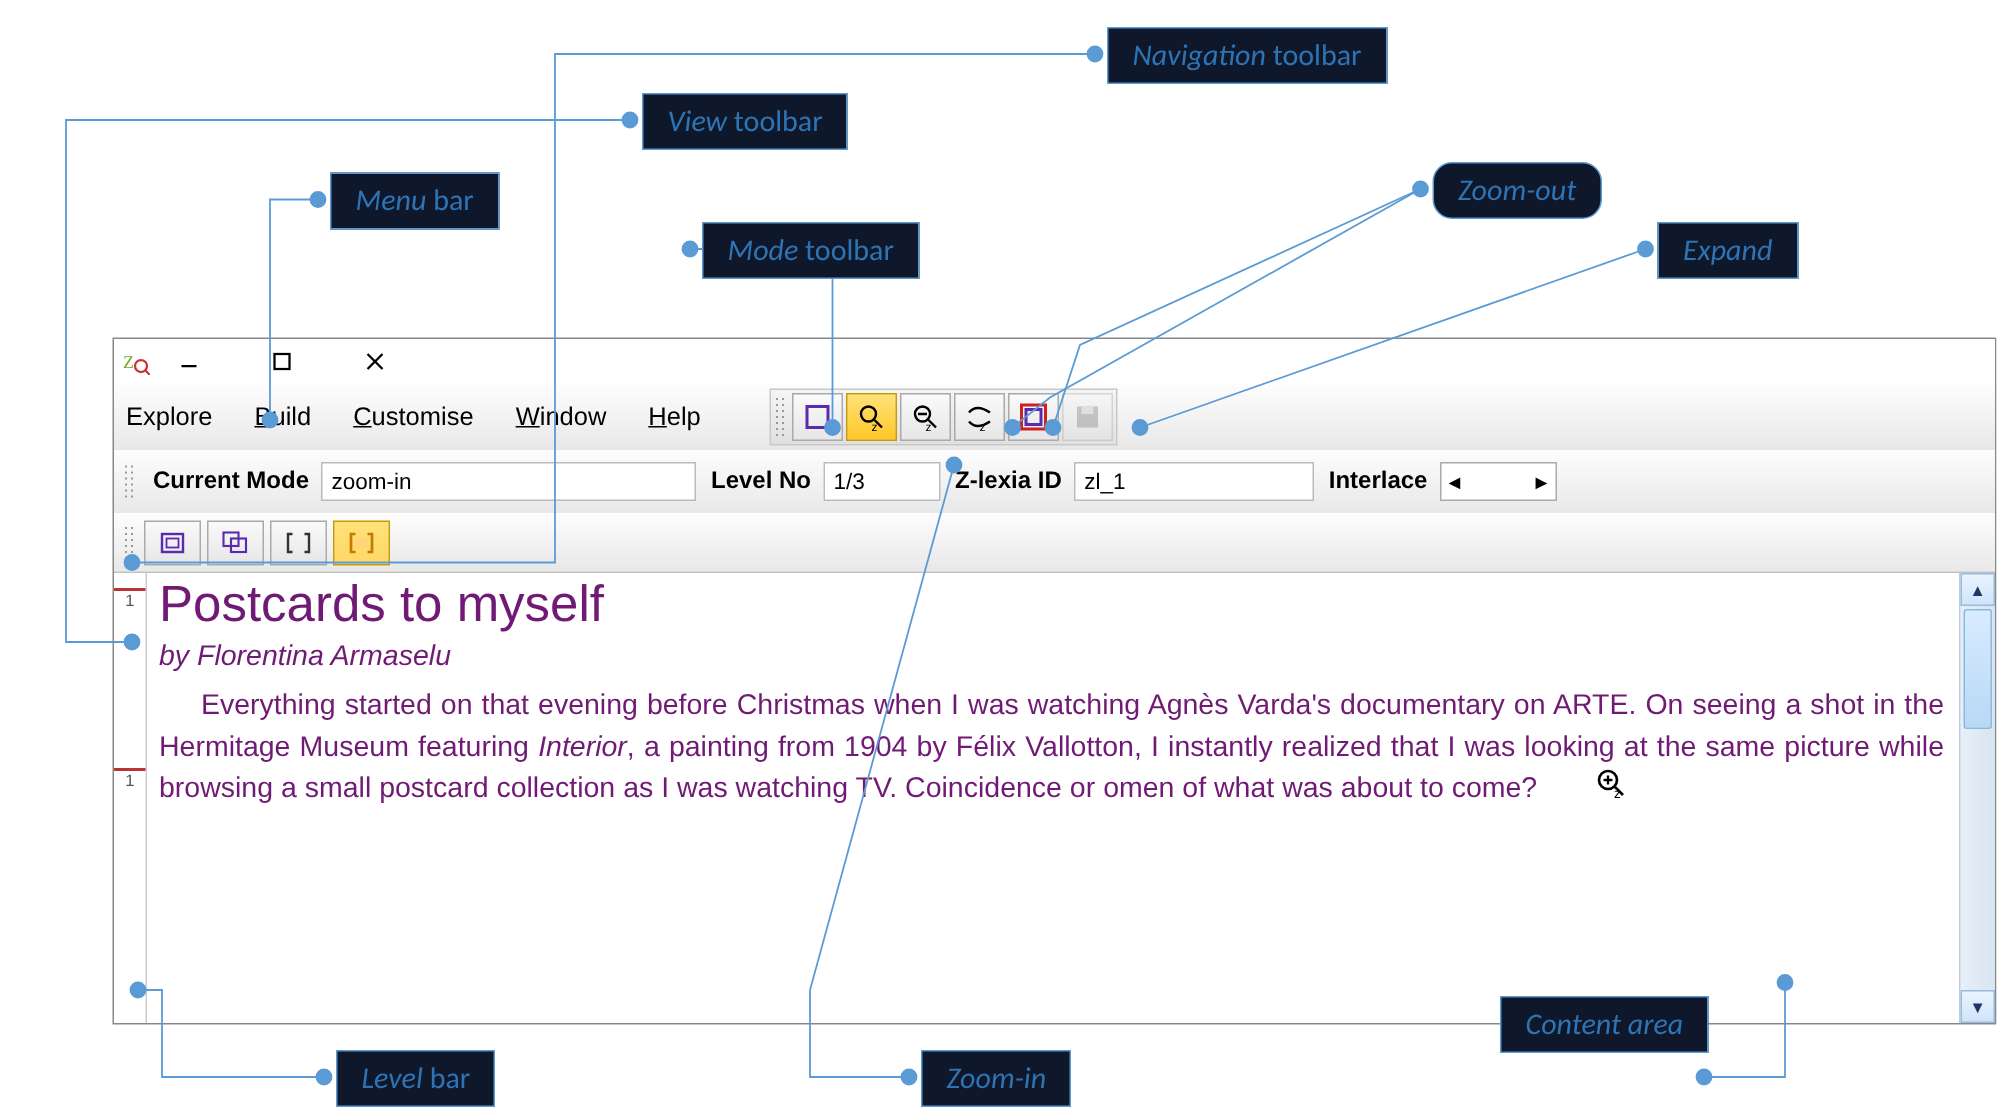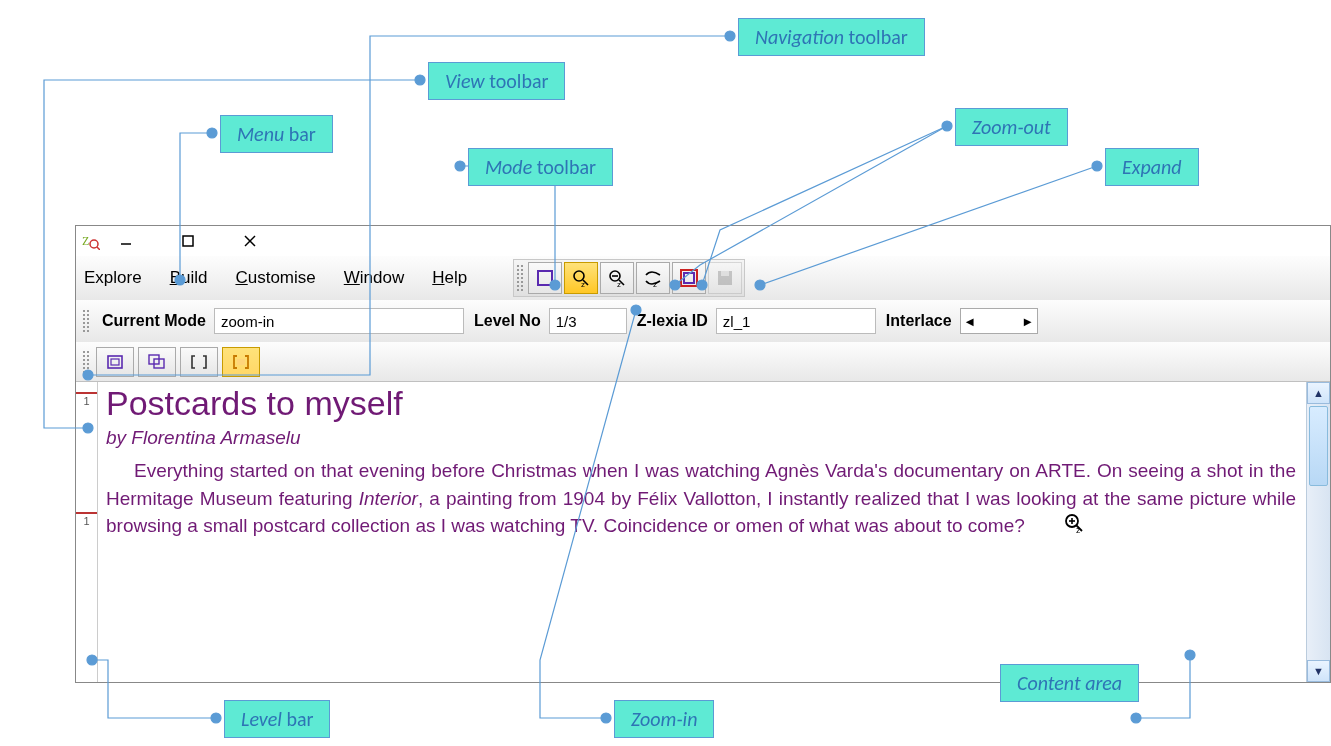--- a/index.html
+++ b/index.html
@@ -14,21 +14,21 @@
   svg#overlay {
     position: absolute;
     top: 0; left: 0;
     width: 1331px; height: 746px;
     pointer-events: none;
     z-index: 10;
   }
   .callout {
     position: absolute;
     border: 1px solid #5B9BD5;
-    background: #5eead4;
+    background: #0f172a;
     padding: 6px 16px;
     font-size: 20px;
     color: #2E74B5;
     font-style: italic;
     white-space: nowrap;
     z-index: 11;
   }
   .callout .upright { font-style: normal; }
 
   
@@ -234,21 +234,21 @@
 </div>
 <div class="callout" style="left:428px; top:62px;">
   <span>View </span><span class="upright">toolbar</span>
 </div>
 <div class="callout" style="left:220px; top:115px;">
   <span>Menu </span><span class="upright">bar</span>
 </div>
 <div class="callout" style="left:468px; top:148px;">
   <span>Mode </span><span class="upright">toolbar</span>
 </div>
-<div class="callout" style="left:955px; top:108px;">
+<div class="callout" style="left:955px; top:108px;border-radius:13px;">
   <span>Zoom-out</span>
 </div>
 <div class="callout" style="left:1105px; top:148px;">
   <span>Expand</span>
 </div>
 <div class="callout" style="left:614px; top:700px;">
   <span>Zoom-in</span>
 </div>
 <div class="callout" style="left:224px; top:700px;">
   <span>Level </span><span class="upright">bar</span>

